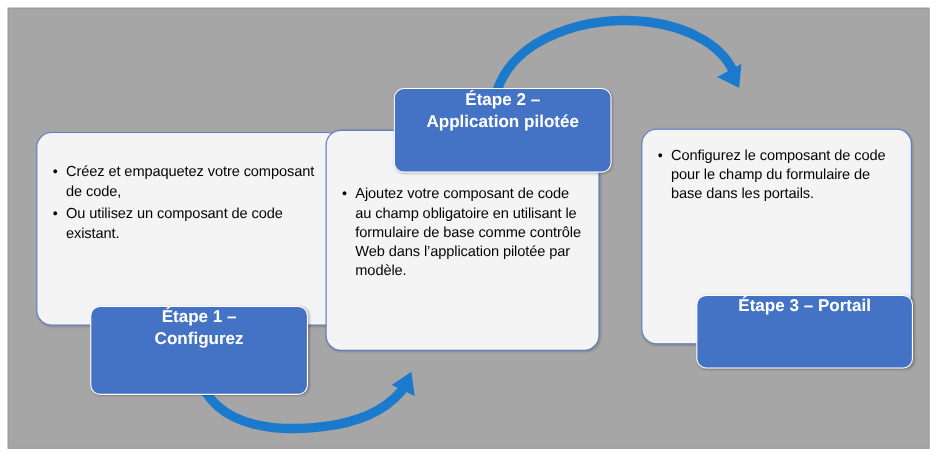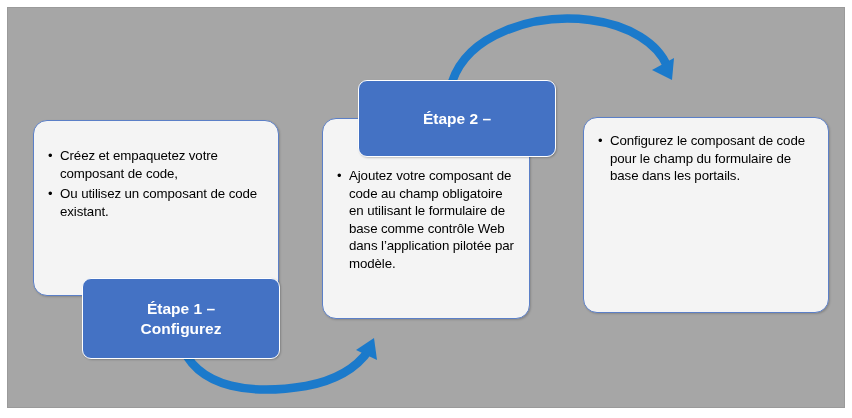--- a/index.html
+++ b/index.html
@@ -74,42 +74,41 @@
   .bullet-list li::before {
     content: "\2022";
     position: absolute;
     left: 0;
     top: -0.5px;
     font-size: 13px;
     line-height: 17.5px;
     color: #000000;
   }
 
-  #card-1 { left: 33px;  top: 120px; width: 246px; height: 176px; }
-  #card-2 { left: 322px; top: 118px; width: 208px; height: 201px; }
+  #card-1 { left: 33px;  top: 120px; width: 278px; height: 176px; }
+  #card-2 { left: 296px; top: 118px; width: 249px; height: 201px; }
   #card-3 { left: 583px; top: 117px; width: 246px; height: 196px; }
 
   #card-1 .card-body { padding-top: 26px; }
   #card-2 .card-body { padding-top: 48px; }
   #card-3 .card-body { }
 
   
   .badge {
     position: absolute;
     background: #4472c4;
     border: 1.2px solid #ffffff;
     border-radius: 9px;
     box-sizing: border-box;
     color: #ffffff;
     font-weight: bold;
     font-size: 15.5px;
     line-height: 20px;
     text-align: center;
     display: flex;
-    align-items: center;
     justify-content: center;
     box-shadow: 1px 1px 2px rgba(0,0,0,0.22);
   }
   .badge span {
     display: block;
     padding: 0 6px;
   }
 
   #badge-1 { left: 82px;  top: 278px; width: 198px; height: 81px; }
   #badge-2 { left: 358px; top: 80px;  width: 198px; height: 77px; }
@@ -153,24 +152,30 @@
   <div class="card" id="card-2">
     <div class="card-body">
       <ul class="bullet-list">
         <li>Ajoutez votre composant de code au champ obligatoire en utilisant le formulaire de base comme contrôle Web dans l’application pilotée par modèle.</li>
       </ul>
     </div>
   </div>
   <div class="badge" id="badge-2">
     <div>
       <span>Étape 2 –</span>
+      <span>Application pilotée</span>
     </div>
   </div>
 
   <div class="card" id="card-3">
     <div class="card-body">
       <ul class="bullet-list">
         <li>Configurez le composant de code pour le champ du formulaire de base dans les portails.</li>
       </ul>
     </div>
   </div>
+  <div class="badge" id="badge-3">
+    <div>
+      <span>Étape 3 – Portail</span>
+    </div>
+  </div>
 
 </div>
 
 </body></html>

